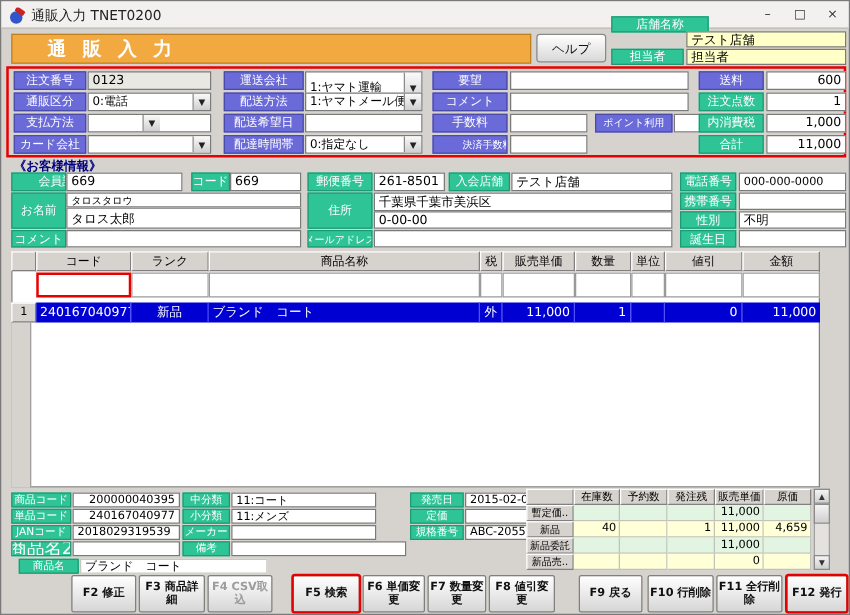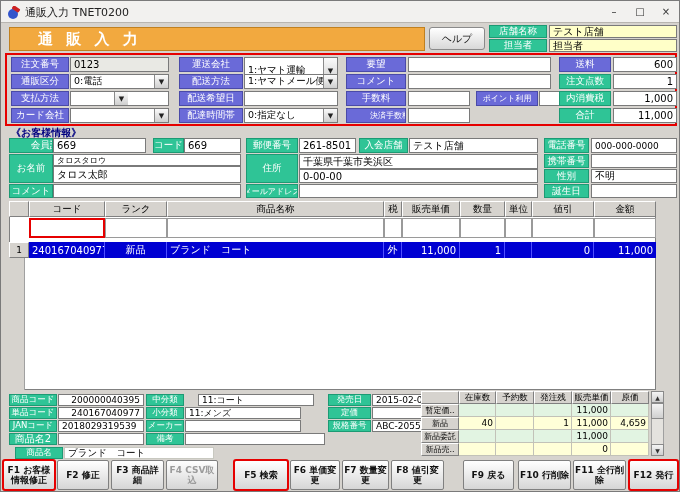--- a/index.html
+++ b/index.html
@@ -64,21 +64,21 @@
         <rect x="5" y="1" width="8" height="4" rx="1" transform="rotate(35 9 3)" fill="#cc2222"></rect>
       </svg>
   </div>
   <div class="abs" id="title-text">通販入力 TNET0200</div>
   <div class="abs wc" style="left:600px;top:0;">–</div>
   <div class="abs wc" style="left:626px;top:0;">□</div>
   <div class="abs wc" style="left:652px;top:0;">×</div>
 
   <div class="abs" id="banner">通 販 入 力</div>
   <div class="abs btn3d" style="left:428px;top:26px;width:56px;height:23px;">ヘルプ</div>
-  <div class="abs lblg" style="left:488px;top:24px;width:58px;height:13px;">店舗名称</div>
+  <div class="abs lblg" style="left:488px;top:12px;width:78px;height:13px;">店舗名称</div>
   <div class="abs fld yel" style="left:548px;top:24px;width:128px;height:13px;">テスト店舗</div>
   <div class="abs lblg" style="left:488px;top:38px;width:58px;height:13px;">担当者</div>
   <div class="abs fld yel" style="left:548px;top:38px;width:128px;height:13px;">担当者</div>
 
   <div class="abs" id="orderbox"></div>
 
   <div class="abs lbl" style="left:10px;top:56px;width:58px;height:15px;">注文番号</div>
   <div class="abs fld ro" style="left:69px;top:56px;width:99px;height:15px;">0123</div>
   <div class="abs lbl" style="left:10px;top:73px;width:58px;height:15px;">通販区分</div>
   <div class="abs fld combo" style="left:69px;top:73px;width:99px;height:15px;">
@@ -197,27 +197,27 @@
   <div class="abs bc" style="left:504px;top:241px;width:27px;height:16px;"></div>
   <div class="abs bc num" style="left:531px;top:241px;width:62px;height:16px;">0</div>
   <div class="abs bc num" style="left:593px;top:241px;width:62px;height:16px;border-right:none;">11,000</div>
 
   <div class="abs lblg" style="left:8px;top:393px;width:48px;height:12px;font-size:8.5px;">商品コード</div>
   <div class="abs fld num" style="left:57px;top:393px;width:86px;height:12px;font-size:9px;">200000040395</div>
   <div class="abs lblg" style="left:8px;top:406px;width:48px;height:12px;font-size:8.5px;">単品コード</div>
   <div class="abs fld num" style="left:57px;top:406px;width:86px;height:12px;font-size:9px;">240167040977</div>
   <div class="abs lblg" style="left:8px;top:419px;width:48px;height:12px;font-size:8.5px;text-align:right;">JANコード</div>
   <div class="abs fld" style="left:57px;top:419px;width:86px;height:12px;font-size:9px;">2018029319539</div>
-  <div class="abs lblg" style="left:8px;top:432px;width:48px;height:12px;font-size:10px;">商品名2</div>
+  <div class="abs lblg" style="left:8px;top:432px;width:48px;height:12px;font-size:14px;">商品名2</div>
   <div class="abs fld" style="left:57px;top:432px;width:86px;height:12px;font-size:9px;"></div>
   <div class="abs lblg" style="left:14px;top:446px;width:48px;height:12px;font-size:8.5px;">商品名</div>
   <div class="abs fld" style="left:63px;top:446px;width:150px;height:12px;font-size:9.5px;border-color:#c8c8c0;">ブランド　コート</div>
 
   <div class="abs lblg" style="left:145px;top:393px;width:38px;height:12px;font-size:8.5px;">中分類</div>
-  <div class="abs fld" style="left:184px;top:393px;width:116px;height:12px;font-size:9px;margin-left:13px;">11:コート</div>
+  <div class="abs fld" style="left:184px;top:393px;width:116px;height:12px;font-size:9px;">11:コート</div>
   <div class="abs lblg" style="left:145px;top:406px;width:38px;height:12px;font-size:8.5px;">小分類</div>
   <div class="abs fld" style="left:184px;top:406px;width:116px;height:12px;font-size:9px;">11:メンズ</div>
   <div class="abs lblg" style="left:145px;top:419px;width:38px;height:12px;font-size:8.5px;">メーカー</div>
   <div class="abs fld" style="left:184px;top:419px;width:116px;height:12px;"></div>
   <div class="abs lblg" style="left:145px;top:432px;width:38px;height:12px;font-size:8.5px;">備考</div>
   <div class="abs fld" style="left:184px;top:432px;width:140px;height:12px;"></div>
 
   <div class="abs lblg" style="left:327px;top:393px;width:43px;height:12px;font-size:8.5px;">発売日</div>
   <div class="abs fld" style="left:371px;top:393px;width:59px;height:12px;font-size:9px;">2015-02-04</div>
   <div class="abs lblg" style="left:327px;top:406px;width:43px;height:12px;font-size:8.5px;">定価</div>
@@ -258,21 +258,20 @@
   <div class="abs sc rowy" style="left:495px;top:442px;width:38px;height:13px;"></div>
   <div class="abs sc rowy" style="left:533px;top:442px;width:38px;height:13px;"></div>
   <div class="abs sc rowy" style="left:571px;top:442px;width:39px;height:13px;">0</div>
   <div class="abs sc rowy" style="left:610px;top:442px;width:38px;height:13px;"></div>
 
   <div class="abs" style="left:650px;top:390px;width:13px;height:65px;background:#e4e2de;border:1px solid #a0a0a0;"></div>
   <div class="abs sb" style="left:650px;top:390px;width:13px;height:12px;">▲</div>
   <div class="abs sb" style="left:650px;top:402px;width:13px;height:16px;"></div>
   <div class="abs sb" style="left:650px;top:443px;width:13px;height:12px;">▼</div>
 
-  <div class="abs fk hl" style="left:2px;top:459px;width:52px;height:30px;">F1 お客様情報修正</div>
   <div class="abs fk" style="left:56px;top:459px;width:52px;height:30px;">F2 修正</div>
   <div class="abs fk" style="left:110px;top:459px;width:53px;height:30px;">F3 商品詳細</div>
   <div class="abs fk dis" style="left:165px;top:459px;width:52px;height:30px;">F4 CSV取込</div>
   <div class="abs fk hl" style="left:233px;top:459px;width:54px;height:30px;">F5 検索</div>
   <div class="abs fk" style="left:289px;top:459px;width:50px;height:30px;">F6 単価変更</div>
   <div class="abs fk" style="left:341px;top:459px;width:47px;height:30px;">F7 数量変更</div>
   <div class="abs fk" style="left:390px;top:459px;width:53px;height:30px;">F8 値引変更</div>
   <div class="abs fk" style="left:462px;top:459px;width:51px;height:30px;">F9 戻る</div>
   <div class="abs fk" style="left:517px;top:459px;width:53px;height:30px;">F10 行削除</div>
   <div class="abs fk" style="left:572px;top:459px;width:53px;height:30px;">F11 全行削除</div>

